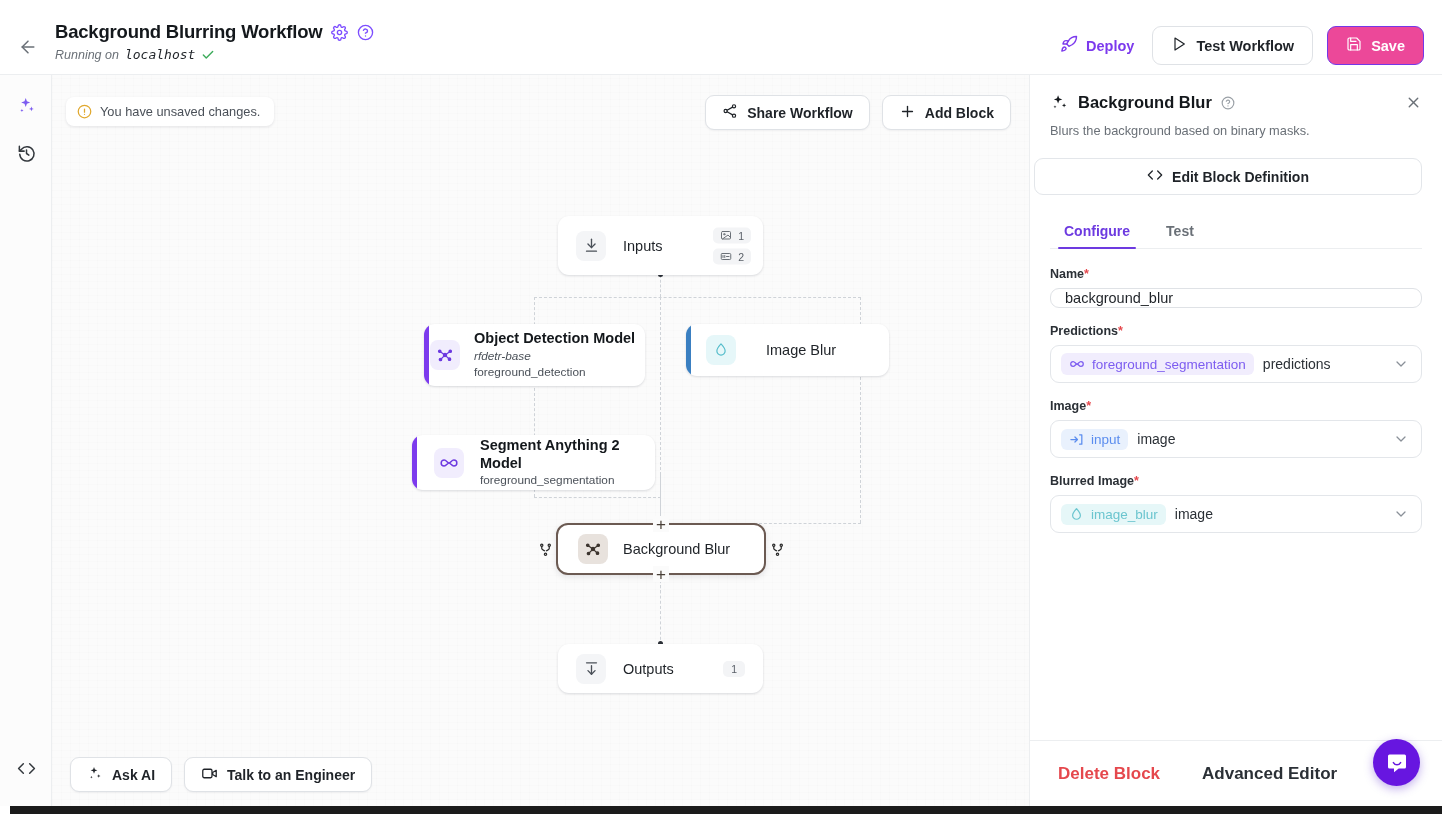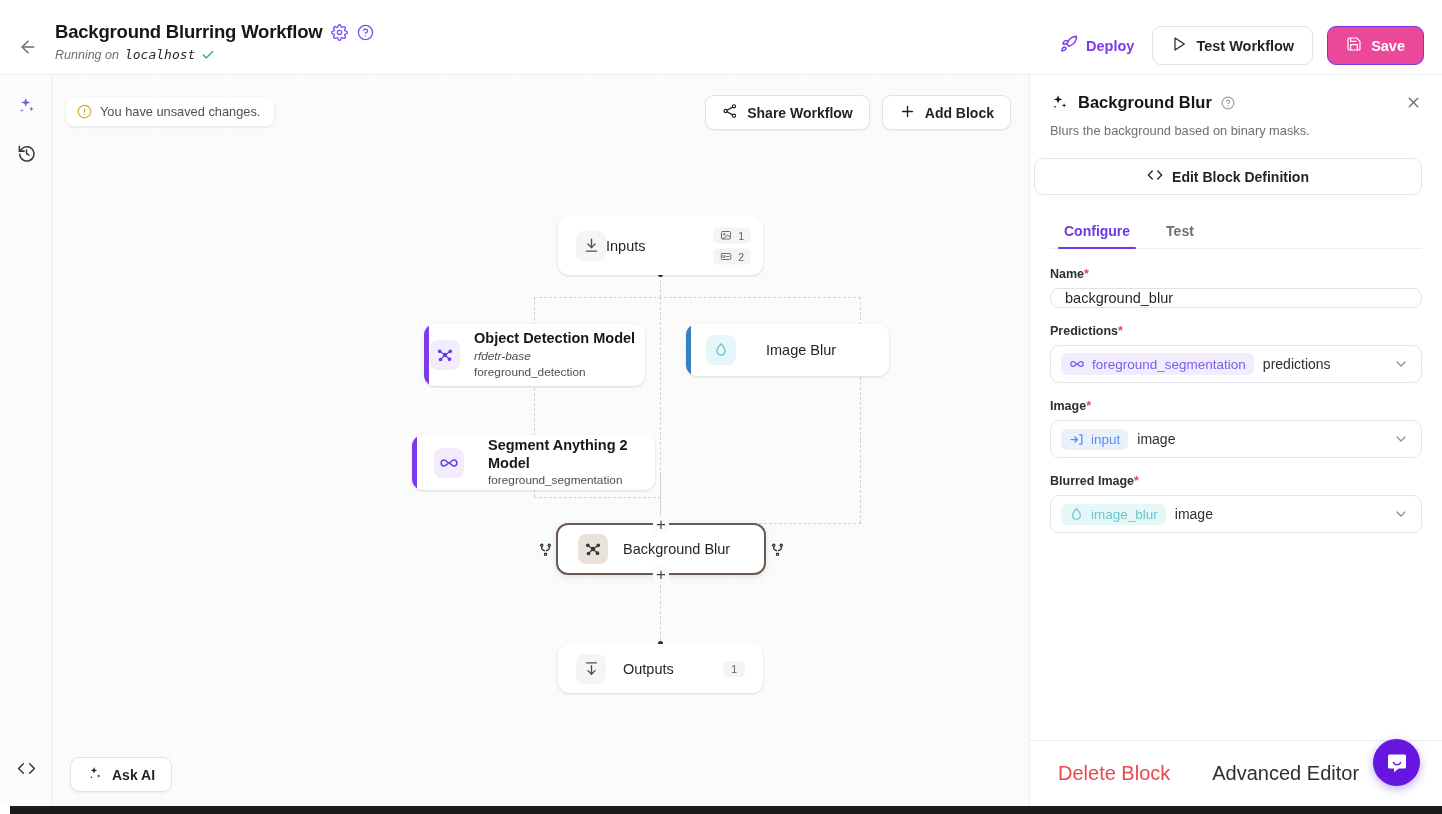--- a/index.html
+++ b/index.html
@@ -195,21 +195,21 @@
   .chip-blue   { background:#e9f1fd; color:#5b8def; }
   .chip-cyan   { background:#e6f7f8; color:#6bc5cf; }
   .select-val { font-size:14px; color:#2b3036; }
   .select-caret { margin-left:auto; color:#8a9098; display:flex; }
 
   .panel-foot {
     position:absolute; left:0; bottom:8px; width:413px; height:66px;
     border-top:1px solid #eceef0; display:flex; align-items:center; gap:42px;
     padding-left:28px; background:#fff;
   }
-  .foot-link { font-size:20px; font-weight:400; cursor:pointer; }
+  .foot-link { font-size:17px; font-weight:700; cursor:pointer; }
   .foot-danger { color:#e5484d; }
   .foot-plain { color:#2b3036; }
 
   .intercom {
     position:absolute; right:22px; bottom:28px; width:47px; height:47px;
     border-radius:50%; background:#6716e0; display:flex; align-items:center;
     justify-content:center; cursor:pointer; box-shadow:0 3px 10px rgba(80,30,200,0.35);
   }
 </style>
 </head>
@@ -363,21 +363,21 @@
 
     <div class="conn" style="left:608px; top:222px; width:0; height:218px; border-left:1.3px dashed #cfd3d8;"></div>
     <div class="conn" style="left:608px; top:400px; width:0; height:118px; border-left:1.3px dashed #cfd3d8;"></div>
 
     <div class="conn" style="left:808px; top:365px; width:0; height:83px; border-left:1.3px dashed #cfd3d8;"></div>
     <div class="conn" style="left:608px; top:448px; width:201px; height:0; border-top:1.3px dashed #cfd3d8;"></div>
 
     <div class="conn" style="left:608px; top:500px; width:0; height:70px; border-left:1.3px dashed #cfd3d8;"></div>
     <div class="conn-dot" style="left:605.5px; top:566px;"></div>
 
-    <div class="node" style="left:506px; top:141px; width:205px; height:59px; padding-left:18px; ">
+    <div class="node" style="left:506px; top:141px; width:205px; height:59px; padding-left:18px; gap:17px;">
       <div class="node-ico" style="background:#f4f5f7;">
         <svg width="17" height="17" viewBox="0 0 24 24" fill="none" stroke="#4a5058" stroke-width="1.9" stroke-linecap="round" stroke-linejoin="round">
           <line x1="12" y1="3" x2="12" y2="15"></line>
             <polyline points="7 10 12 15 17 10"></polyline>
             <line x1="5" y1="20" x2="19" y2="20"></line>
         </svg>
       </div>
       <span class="node-label">Inputs</span>
       <div class="io-badges">
         <div class="io-badge">
@@ -425,21 +425,21 @@
     <div class="node" style="left:634px; top:249px; width:203px; height:52px; padding-left:20px; gap:30px;">
       <div class="node-accent" style="background:#3a7fc1;"></div>
       <div class="node-ico" style="background:#e6f7f9;">
         <svg width="16" height="16" viewBox="0 0 24 24" fill="none" stroke="#55bdcb" stroke-width="1.8" stroke-linecap="round" stroke-linejoin="round">
           <path d="M12 2.8s6.2 6.6 6.2 10.6A6.2 6.2 0 0 1 12 19.6a6.2 6.2 0 0 1-6.2-6.2C5.8 9.4 12 2.8 12 2.8z"></path>
         </svg>
       </div>
       <span class="node-label">Image Blur</span>
     </div>
 
-    <div class="node" style="left:360px; top:360px; width:243px; height:55px; padding-left:22px; gap:24px;">
+    <div class="node" style="left:360px; top:360px; width:243px; height:55px; padding-left:22px; gap:16px;">
       <div class="node-accent" style="background:#7c3aed;"></div>
       <div class="node-ico" style="background:#f1edfd;">
         <svg width="20" height="20" viewBox="0 0 24 24" fill="none" stroke="#6d3ae0" stroke-width="1.8" stroke-linecap="round" stroke-linejoin="round">
           <path d="M6.2 8.4c-2 0-3.6 1.6-3.6 3.6s1.6 3.6 3.6 3.6c2.6 0 4-3.6 5.8-3.6s3.2 3.6 5.8 3.6c2 0 3.6-1.6 3.6-3.6s-1.6-3.6-3.6-3.6c-2.6 0-4 3.6-5.8 3.6S8.8 8.4 6.2 8.4z"></path>
         </svg>
       </div>
       <div>
         <div class="node-title">Segment Anything 2 Model</div>
         <div class="node-sub">foreground_segmentation</div>
       </div>
@@ -499,20 +499,29 @@
     <div class="bottom-actions">
       <div class="btn btn-outline">
         <span>
           <svg width="16" height="16" viewBox="0 0 24 24" fill="currentColor">
             <path d="M10.5 3l1.35 3.8L15.6 8l-3.75 1.2L10.5 13 9.2 9.2 5.4 8l3.8-1.2z"></path>
             <path d="M17.6 13.8l.7 1.95 1.95.7-1.95.7-.7 1.95-.7-1.95-1.95-.7 1.95-.7z"></path>
             <path d="M6.6 16.4l.5 1.35 1.35.5-1.35.5-.5 1.35-.5-1.35-1.35-.5 1.35-.5z"></path>
           </svg>
         </span>
         <span>Ask AI</span>
+      </div>
+      <div class="btn btn-outline">
+        <span>
+          <svg width="17" height="17" viewBox="0 0 24 24" fill="none" stroke="currentColor" stroke-width="1.8" stroke-linecap="round" stroke-linejoin="round">
+            <rect x="2.5" y="6" width="13" height="12" rx="2"></rect>
+            <polygon points="16.5 10.5 21.5 7.5 21.5 16.5 16.5 13.5"></polygon>
+          </svg>
+        </span>
+        <span>Talk to an Engineer</span>
       </div>
     </div>
   </div>
 
   <div class="panel">
     <div class="panel-head">
       <div class="panel-title-row">
         <span style="color:#14181c; display:flex;">
           <svg width="19" height="19" viewBox="0 0 24 24" fill="currentColor">
             <path d="M10.2 2.8l1.4 3.9 3.9 1.4-3.9 1.4-1.4 3.9-1.4-3.9L4.9 8.1l3.9-1.4z"></path>

